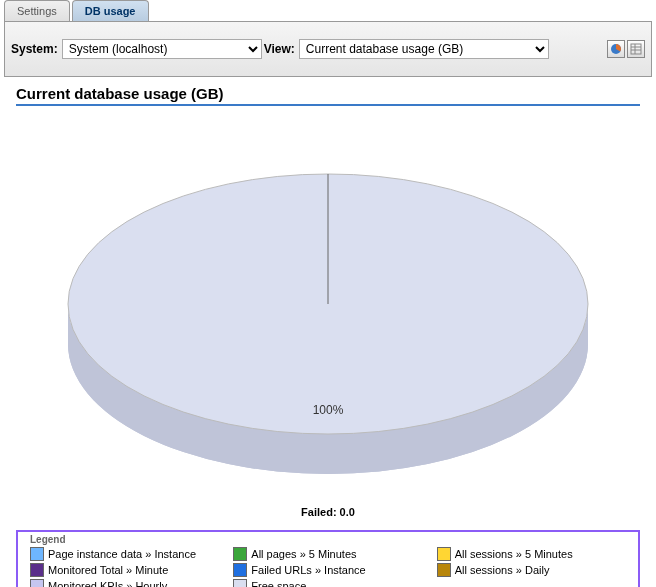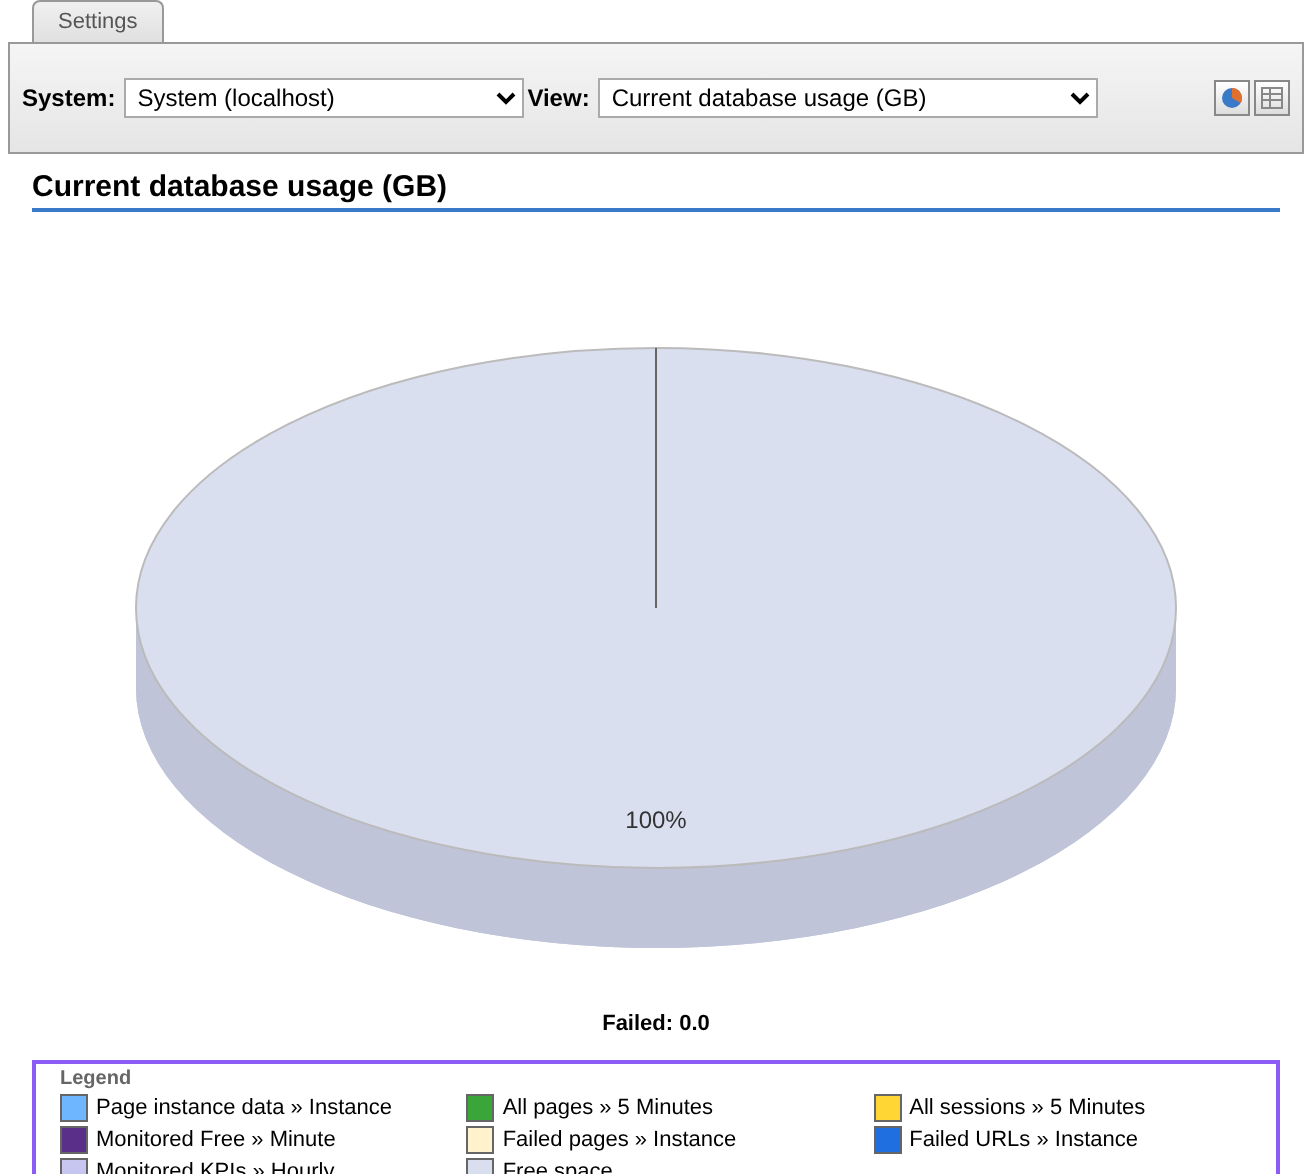--- a/index.html
+++ b/index.html
@@ -1,17 +1,17 @@
 <!DOCTYPE html>
 <html><head>
 <meta charset="utf-8">
 <style>
 * { box-sizing: border-box; margin: 0; padding: 0; }
 body { font-family: Arial, sans-serif; font-size: 12px; background: #fff; width: 656px; }
-.tabs { display: flex; align-items: flex-end; padding: 0 16px; }
+.tabs { display: flex; align-items: flex-end; padding: 0 4px; }
 .tab { padding: 4px 12px; border: 1px solid #999; border-bottom: none; border-radius: 4px 4px 0 0; margin-right: 2px; font-size: 11px; cursor: pointer; }
 .tab.inactive { background: linear-gradient(#f0f0f0,#e0e0e0); color: #555; }
 .tab.active { background: linear-gradient(#d0e0f0,#b8cce0); color: #003366; font-weight: bold; }
 .toolbar { display: flex; align-items: center; padding: 17px 6px; border: 1px solid #999; background: linear-gradient(#f5f5f5,#e5e5e5); margin: 0 4px; }
 .toolbar label { font-weight: bold; font-size: 12px; margin-right: 4px; }
 .toolbar select { font-size: 12px; border: 1px solid #aaa; background: #fff; padding: 1px 2px; }
 .toolbar-right { margin-left: auto; display: flex; gap: 2px; }
 .icon-btn { width: 18px; height: 18px; border: 1px solid #888; background: linear-gradient(#fff,#ddd); cursor: pointer; display: flex; align-items: center; justify-content: center; }
 .chart-area { padding: 8px 16px 4px 16px; }
 .chart-title { font-size: 15px; font-weight: bold; border-bottom: 2px solid #3a7ac8; padding-bottom: 2px; margin-bottom: 8px; }
@@ -21,20 +21,21 @@
 .legend-title { font-size: 10px; font-weight: bold; color: #666; margin-bottom: 2px; }
 .legend-grid { display: grid; grid-template-columns: repeat(3, 1fr); gap: 2px 8px; }
 .legend-item { display: flex; align-items: center; font-size: 11px; }
 .swatch { width: 14px; height: 14px; border: 1px solid #666; margin-right: 4px; flex-shrink: 0; }
 </style>
 </head>
 <body>
 
 <div class="tabs">
   <div class="tab inactive">Settings</div>
+  <div class="tab active">DB usage</div>
 </div>
 
 <div class="toolbar">
   <label>System:</label>
   <select style="width:200px">
     <option>System (localhost)</option>
   </select>
   <label style="margin-left:2px">View:</label>
   <select style="width:250px">
     <option>Current database usage (GB)</option>
@@ -81,29 +82,29 @@
       <div class="legend-item">
         <span class="swatch" style="background: rgb(58, 166, 58);"></span>
         <span>All pages » 5 Minutes</span>
       </div>
       <div class="legend-item">
         <span class="swatch" style="background: rgb(255, 214, 51);"></span>
         <span>All sessions » 5 Minutes</span>
       </div>
       <div class="legend-item">
         <span class="swatch" style="background: rgb(90, 47, 138);"></span>
-        <span>Monitored Free » Minute</span>
-      </div>
-      <div class="legend-item">
-        <span class="swatch" style="background: rgb(255, 242, 204);"></span>
-        <span>Failed pages » Instance</span>
+        <span>Monitored Total » Minute</span>
       </div>
       <div class="legend-item">
         <span class="swatch" style="background: rgb(31, 111, 224);"></span>
         <span>Failed URLs » Instance</span>
+      </div>
+      <div class="legend-item">
+        <span class="swatch" style="background: rgb(184, 134, 11);"></span>
+        <span>All sessions » Daily</span>
       </div>
       <div class="legend-item">
         <span class="swatch" style="background: rgb(198, 198, 240);"></span>
         <span>Monitored KPIs » Hourly</span>
       </div>
       <div class="legend-item">
         <span class="swatch" style="background: rgb(218, 223, 240);"></span>
         <span>Free space</span>
       </div>
     </div>

